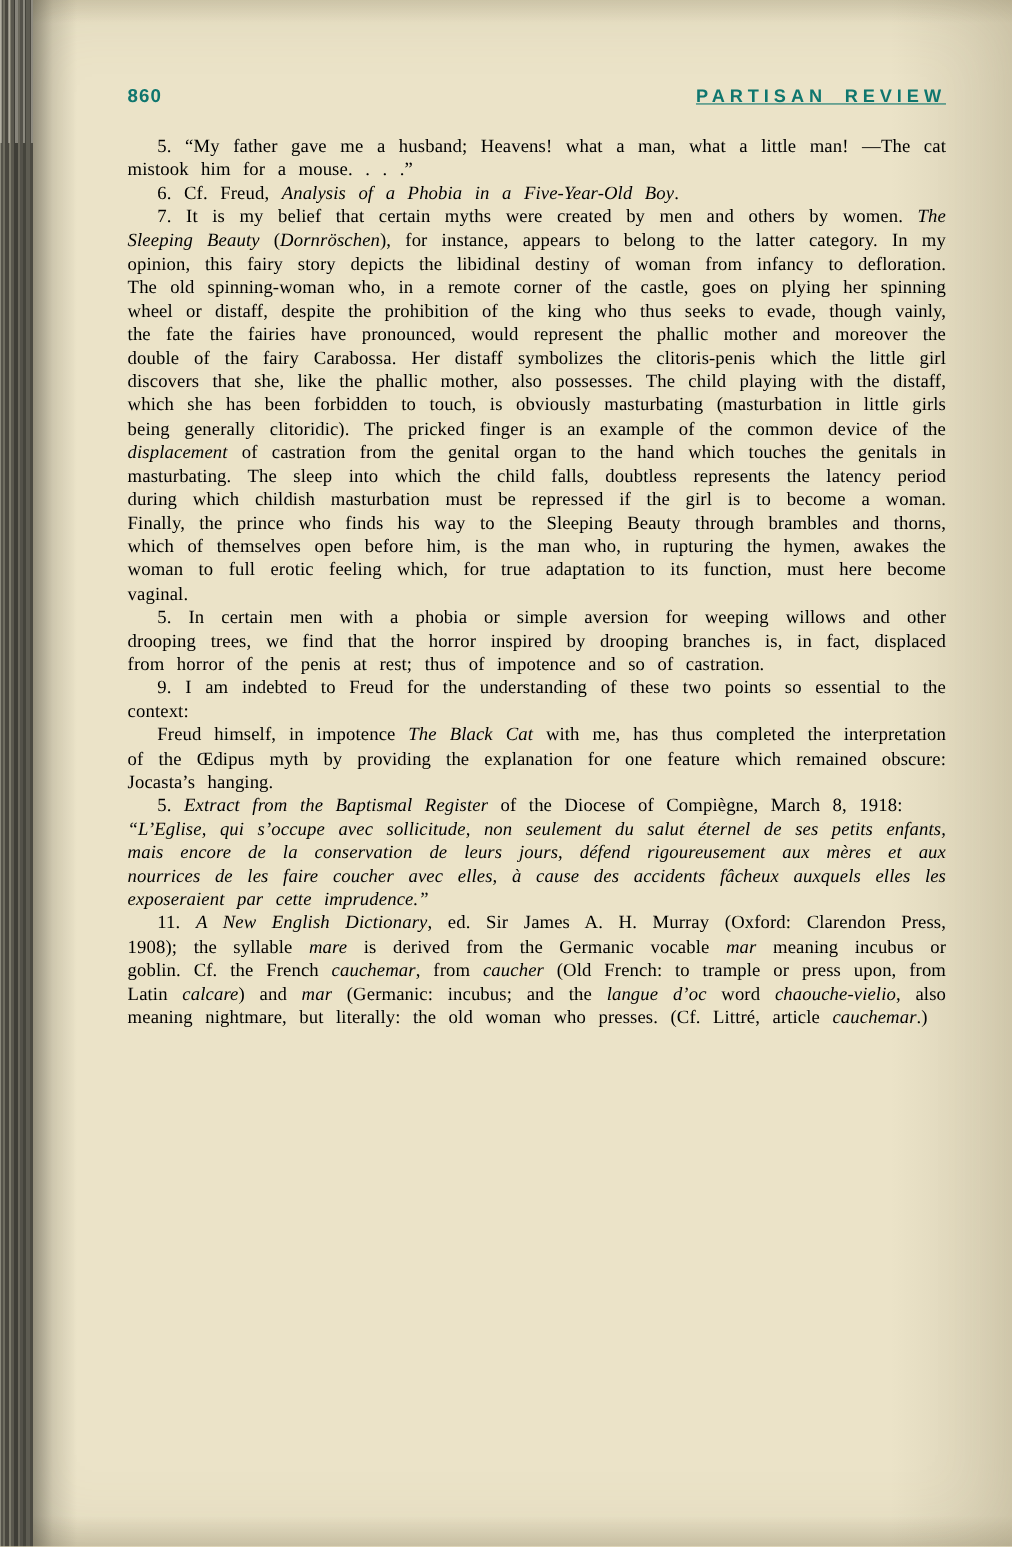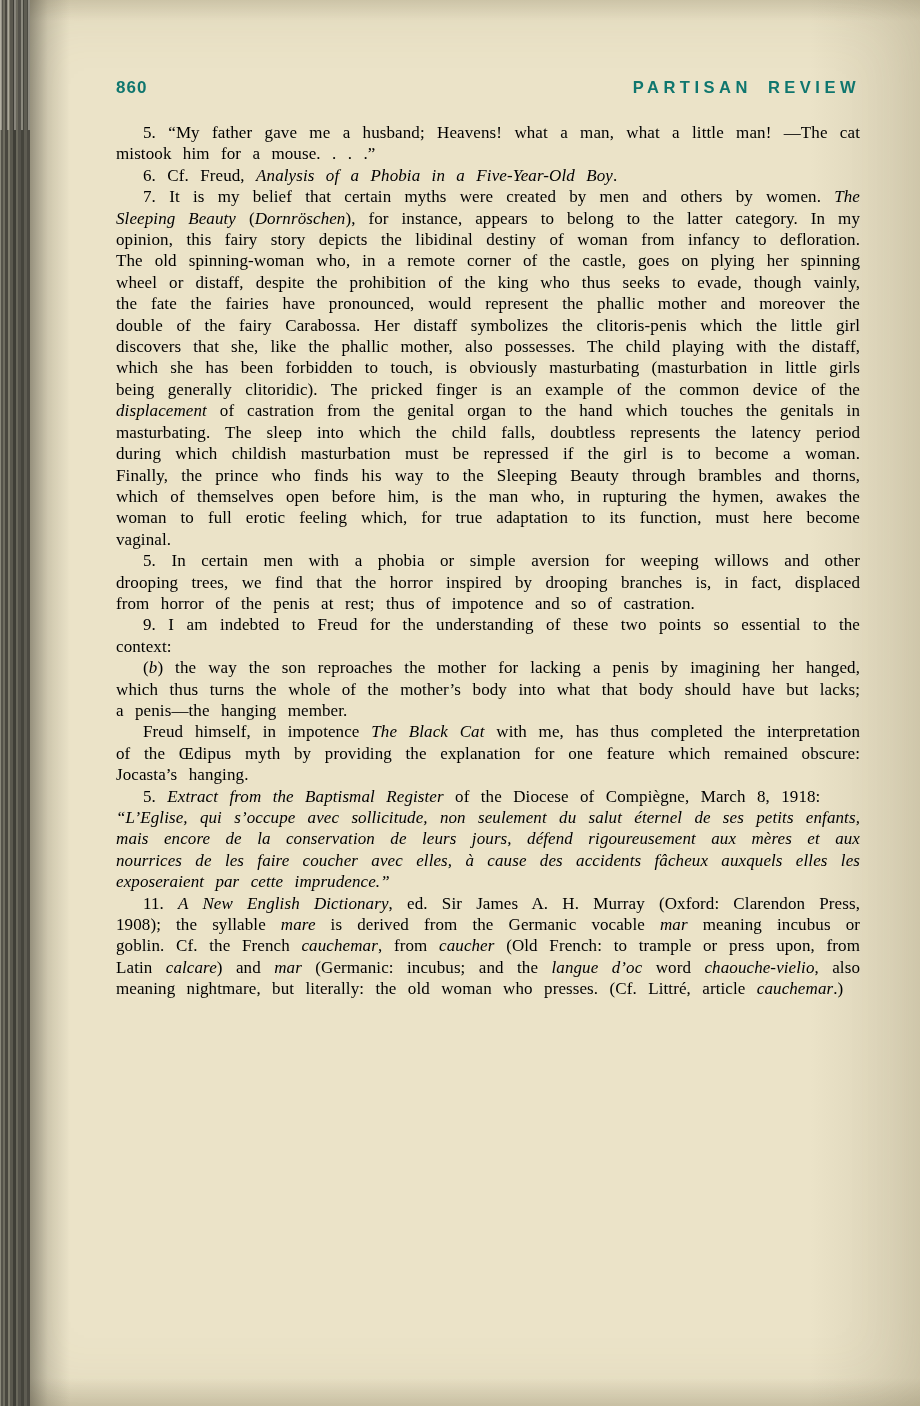--- a/index.html
+++ b/index.html
@@ -55,20 +55,21 @@
   .page-number {
     font-size: 17px;
     font-weight: 700;
     letter-spacing: 1px;
   }
   .journal-title {
     font-size: 16.5px;
     font-weight: 700;
     letter-spacing: 4.5px;
     word-spacing: 7px;
+    text-decoration: underline;
   }
   .content {
     position: absolute;
     top: 122px; left: 116px; right: 60px;
     color: #000000;
     font-size: 17px;
     line-height: 21.4px;
     text-align: justify;
     word-spacing: 7px;
     letter-spacing: 0.1px;
@@ -90,19 +91,18 @@
     <span class="page-number">860</span>
     <span class="journal-title">PARTISAN REVIEW</span>
   </header>
 
   <main class="content">
       <p class="para indent"><span>5. “My father gave me a husband; Heavens! what a man, what a little man! —The cat mistook him for a mouse. . . .”</span></p>
       <p class="para indent"><span>6. Cf. Freud, </span><i>Analysis of a Phobia in a Five-Year-Old Boy</i><span>.</span></p>
       <p class="para indent"><span>7. It is my belief that certain myths were created by men and others by women. </span><i>The Sleeping Beauty</i><span> (</span><i>Dornröschen</i><span>), for instance, appears to belong to the latter category. In my opinion, this fairy story depicts the libidinal destiny of woman from infancy to defloration. The old spinning-woman who, in a remote corner of the castle, goes on plying her spinning wheel or distaff, despite the prohibition of the king who thus seeks to evade, though vainly, the fate the fairies have pronounced, would represent the phallic mother and moreover the double of the fairy Carabossa. Her distaff symbolizes the clitoris-penis which the little girl discovers that she, like the phallic mother, also possesses. The child playing with the distaff, which she has been forbidden to touch, is obviously masturbating (masturbation in little girls being generally clitoridic). The pricked finger is an example of the common device of the </span><i>displacement</i><span> of castration from the genital organ to the hand which touches the genitals in masturbating. The sleep into which the child falls, doubtless represents the latency period during which childish masturbation must be repressed if the girl is to become a woman. Finally, the prince who finds his way to the Sleeping Beauty through brambles and thorns, which of themselves open before him, is the man who, in rupturing the hymen, awakes the woman to full erotic feeling which, for true adaptation to its function, must here become vaginal.</span></p>
       <p class="para indent"><span>5. In certain men with a phobia or simple aversion for weeping willows and other drooping trees, we find that the horror inspired by drooping branches is, in fact, displaced from horror of the penis at rest; thus of impotence and so of castration.</span></p>
       <p class="para indent"><span>9. I am indebted to Freud for the understanding of these two points so essential to the context:</span></p>
-      <p class="para indent"><span>(</span><i>b</i><span>) the way the son reproaches the mother for lacking a penis by imagining her hanged, which thus turns the whole of the mother’s body into what that body should have but lacks; a penis—the hanging member.</span></p>
       <p class="para indent"><span>Freud himself, in impotence </span><i>The Black Cat</i><span> with me, has thus completed the interpretation of the Œdipus myth by providing the explanation for one feature which remained obscure: Jocasta’s hanging.</span></p>
       <p class="para indent"><span>5. </span><i>Extract from the Baptismal Register</i><span> of the Diocese of Compiègne, March 8, 1918:</span></p>
       <p class="para"><i>“L’Eglise, qui s’occupe avec sollicitude, non seulement du salut éternel de ses petits enfants, mais encore de la conservation de leurs jours, défend rigoureusement aux mères et aux nourrices de les faire coucher avec elles, à cause des accidents fâcheux auxquels elles les exposeraient par cette imprudence.”</i></p>
       <p class="para indent"><span>11. </span><i>A New English Dictionary</i><span>, ed. Sir James A. H. Murray (Oxford: Clarendon Press, 1908); the syllable </span><i>mare</i><span> is derived from the Germanic vocable </span><i>mar</i><span> meaning incubus or goblin. Cf. the French </span><i>cauchemar</i><span>, from </span><i>caucher</i><span> (Old French: to trample or press upon, from Latin </span><i>calcare</i><span>) and </span><i>mar</i><span> (Germanic: incubus; and the </span><i>langue d’oc</i><span> word </span><i>chaouche-vielio</i><span>, also meaning nightmare, but literally: the old woman who presses. (Cf. Littré, article </span><i>cauchemar</i><span>.)</span></p>
     </main>
 </div>
 
 </body></html>

